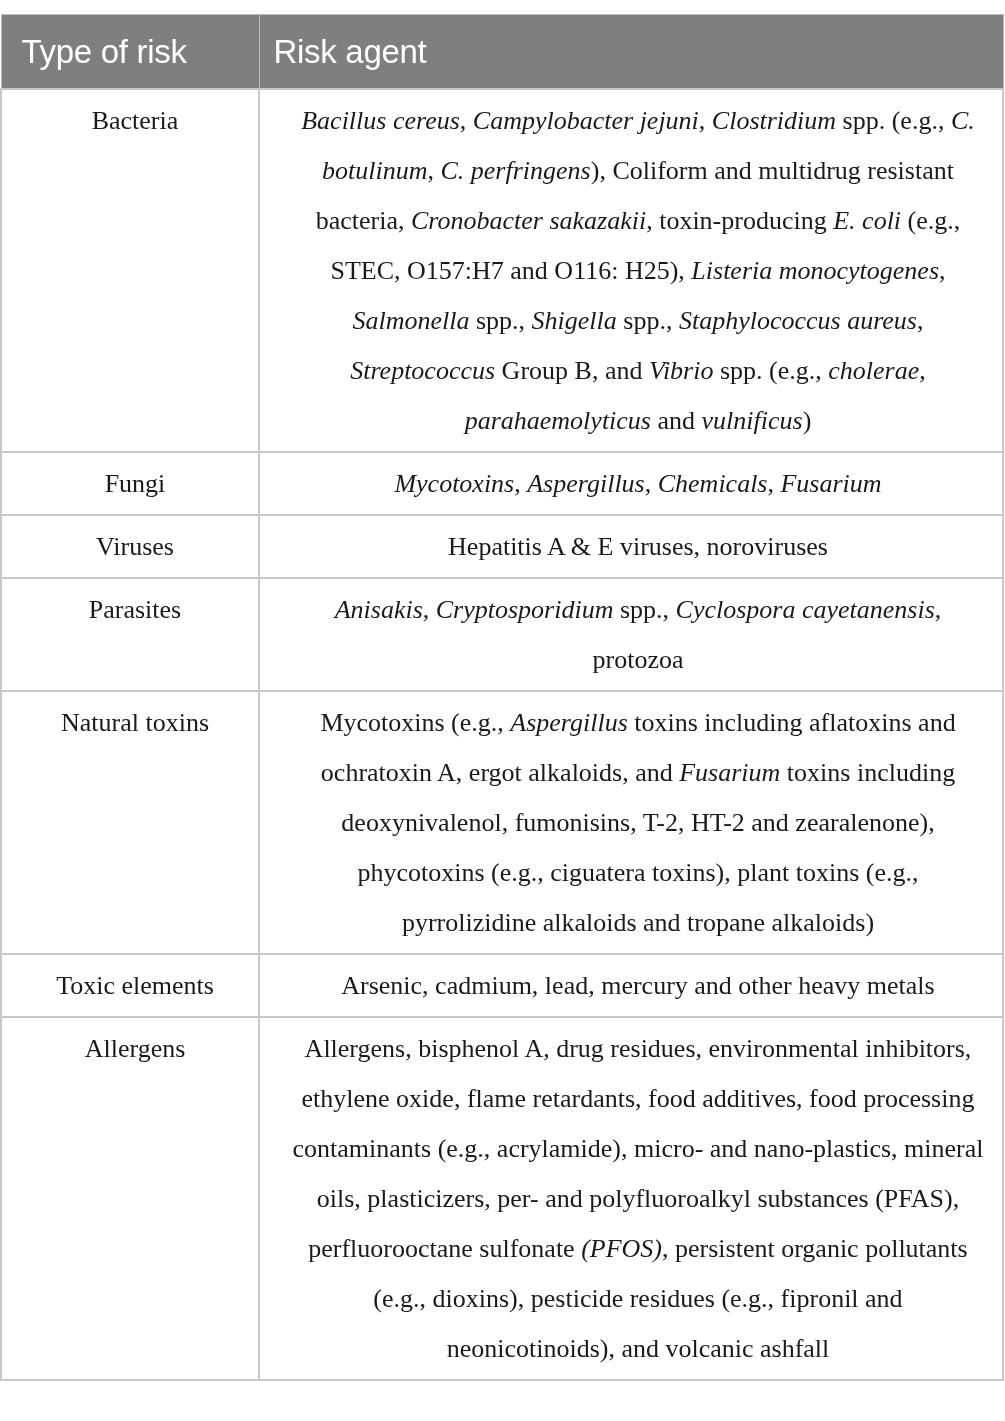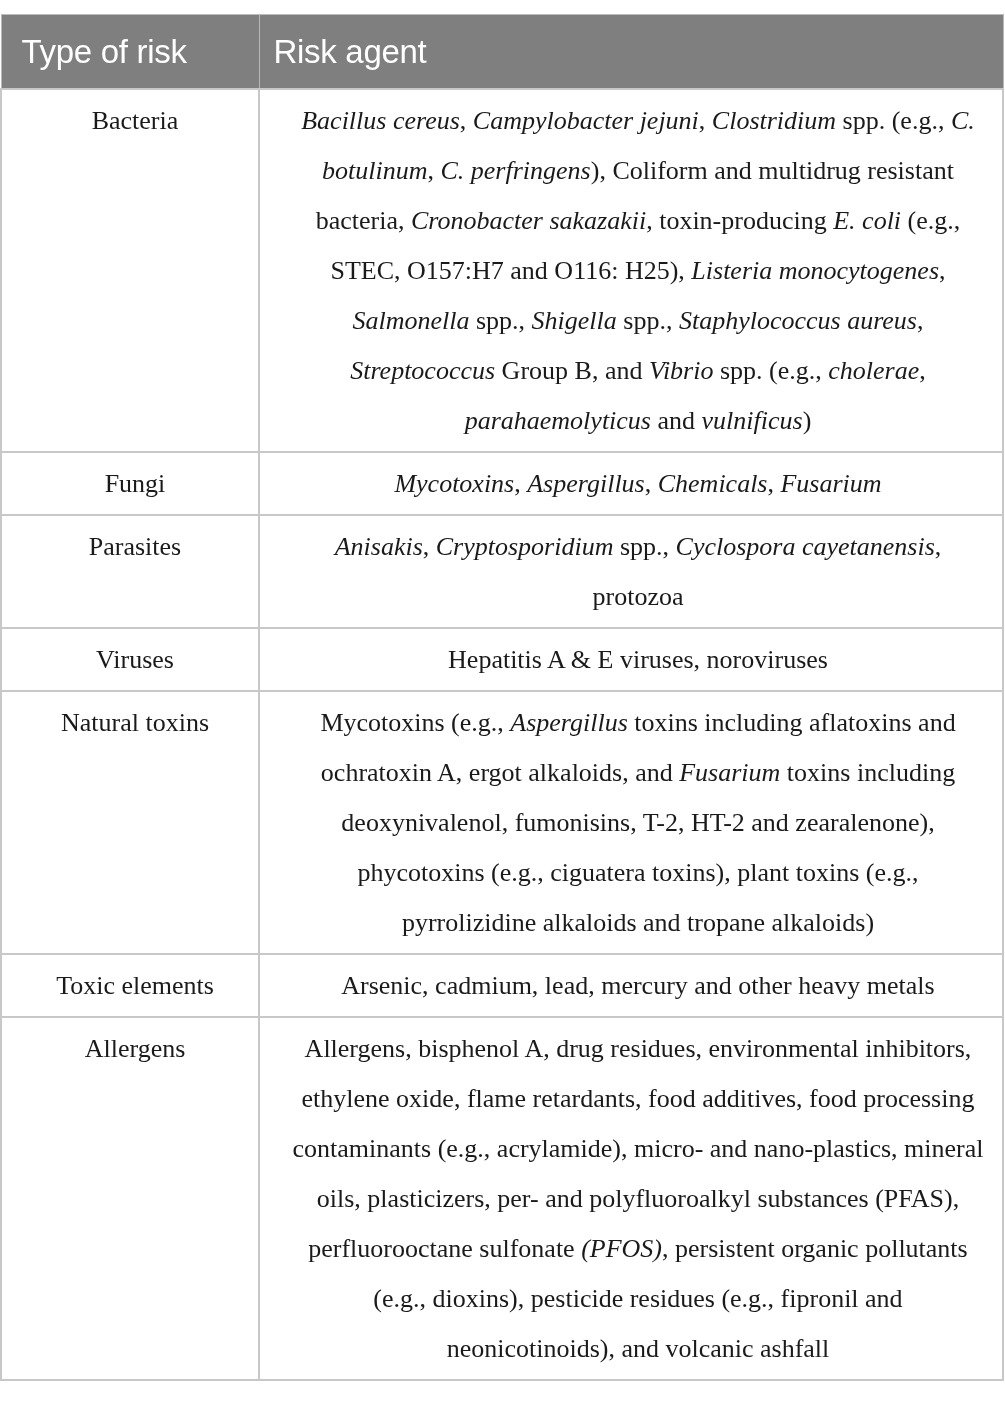--- a/index.html
+++ b/index.html
@@ -51,26 +51,26 @@
   <tbody>
     <tr>
       <td class="type-cell">Bacteria</td>
       <td class="agent-cell"><i>Bacillus cereus</i><span>, </span><i>Campylobacter jejuni</i><span>, </span><i>Clostridium</i><span> spp. (e.g., </span><i>C. botulinum</i><span>, </span><i>C. perfringens</i><span>), Coliform and multidrug resistant bacteria, </span><i>Cronobacter sakazakii</i><span>, toxin-producing </span><i>E. coli</i><span> (e.g., STEC, O157:H7 and O116: H25), </span><i>Listeria monocytogenes</i><span>, </span><i>Salmonella</i><span> spp., </span><i>Shigella</i><span> spp., </span><i>Staphylococcus aureus</i><span>, </span><i>Streptococcus</i><span> Group B, and </span><i>Vibrio</i><span> spp. (e.g., </span><i>cholerae</i><span>, </span><i>parahaemolyticus</i><span> and </span><i>vulnificus</i><span>)</span></td>
     </tr>
     <tr>
       <td class="type-cell">Fungi</td>
       <td class="agent-cell"><i>Mycotoxins</i><span>, </span><i>Aspergillus</i><span>, </span><i>Chemicals</i><span>, </span><i>Fusarium</i></td>
     </tr>
     <tr>
+      <td class="type-cell">Viruses</td>
+      <td class="agent-cell"><span>Hepatitis A &amp; E viruses, noroviruses</span></td>
+    </tr>
+    <tr>
       <td class="type-cell">Parasites</td>
       <td class="agent-cell"><i>Anisakis</i><span>, </span><i>Cryptosporidium</i><span> spp., </span><i>Cyclospora cayetanensis</i><span>, protozoa</span></td>
-    </tr>
-    <tr>
-      <td class="type-cell">Viruses</td>
-      <td class="agent-cell"><span>Hepatitis A &amp; E viruses, noroviruses</span></td>
     </tr>
     <tr>
       <td class="type-cell">Natural toxins</td>
       <td class="agent-cell"><span>Mycotoxins (e.g., </span><i>Aspergillus</i><span> toxins including aflatoxins and ochratoxin A, ergot alkaloids, and </span><i>Fusarium</i><span> toxins including deoxynivalenol, fumonisins, T-2, HT-2 and zearalenone), phycotoxins (e.g., ciguatera toxins), plant toxins (e.g., pyrrolizidine alkaloids and tropane alkaloids)</span></td>
     </tr>
     <tr>
       <td class="type-cell">Toxic elements</td>
       <td class="agent-cell"><span>Arsenic, cadmium, lead, mercury and other heavy metals</span></td>
     </tr>
     <tr>

